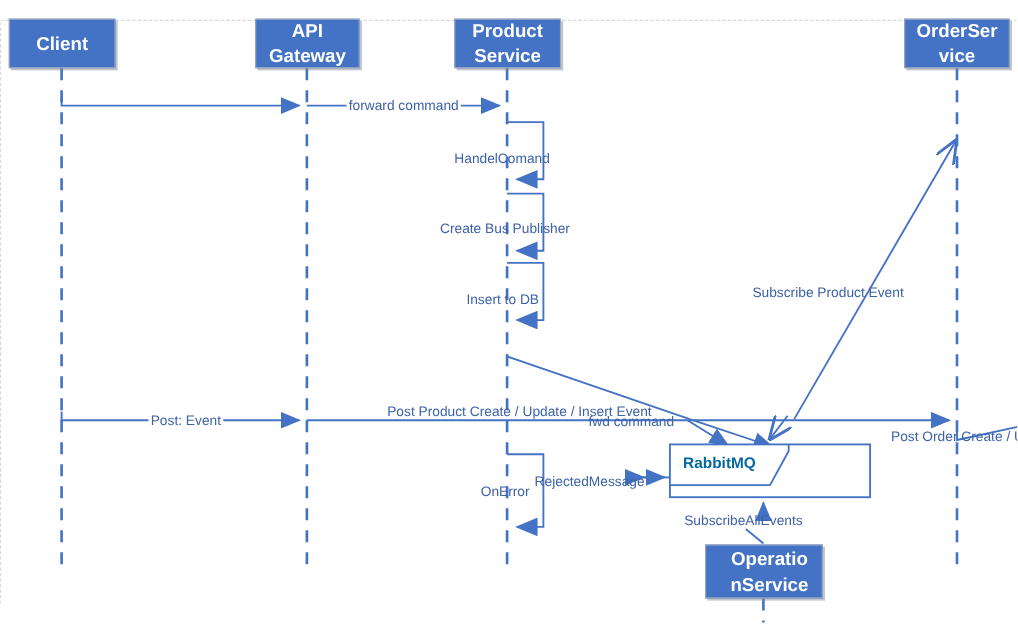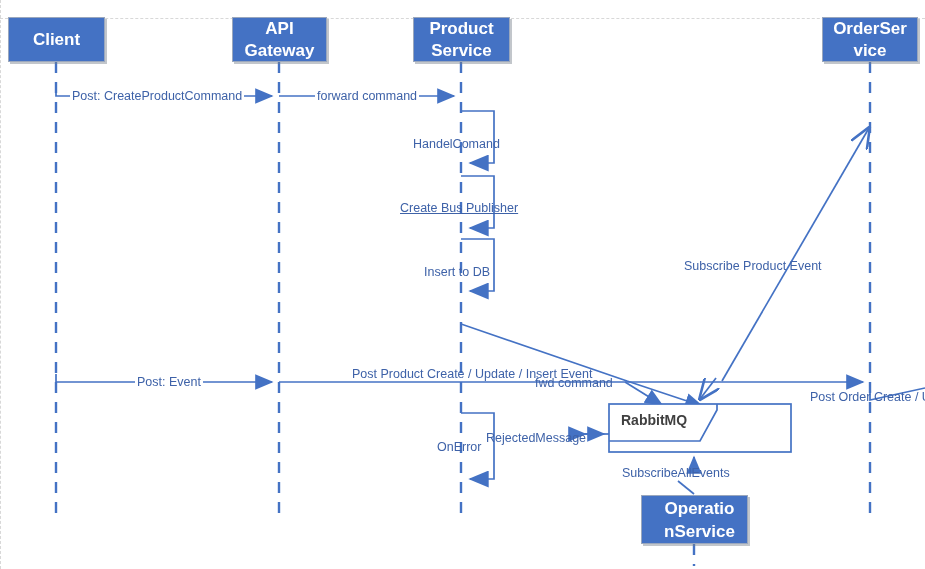--- a/index.html
+++ b/index.html
@@ -10,20 +10,21 @@
   }
   body {
     font-family: "Liberation Sans", sans-serif;
   }
   #canvas {
     position: relative;
     width: 925px;
     height: 569px;
     background: #ffffff;
     overflow: hidden;
+    border-radius: 25px;
   }
   svg#diagram {
     position: absolute;
     left: 0;
     top: 0;
     width: 925px;
     height: 569px;
   }
   .actor-box {
     position: absolute;
@@ -205,29 +206,28 @@
     </div>
   </div>
 
   <div class="node-box" style="left:641px; top:495px; width:107px; height:49px;">
     <div>
       <span>Operatio</span>
       <span>nService</span>
     </div>
   </div>
 
-  <div style="position:absolute; left:621px; top:412px; color:#404040; font-weight:bold; font-size:14px;">RabbitMQ</div>
-
-  <div class="msg-label on-line" style="left:70px;  top:89px;">Post: CreateProductCommand</div>
+  <div style="position:absolute; left:621px; top:412px; color:#0369a1; font-weight:bold; font-size:14px;">RabbitMQ</div>
+
 
   <div class="msg-label on-line" style="left:315px; top:89px;">forward command</div>
 
   <div class="msg-label" style="left:413px; top:137px;">HandelComand</div>
 
-  <div class="msg-label" style="left:400px; top:201px;text-decoration:underline;">Create Bus Publisher</div>
+  <div class="msg-label" style="left:400px; top:201px;">Create Bus Publisher</div>
 
   <div class="msg-label" style="left:424px; top:265px;">Insert to DB</div>
 
   <div class="msg-label on-line" style="left:135px; top:375px;">Post: Event</div>
 
   <div class="msg-label" style="left:352px; top:367px;">Post Product Create / Update / Insert Event</div>
 
   <div class="msg-label" style="left:535px; top:376px;">fwd command</div>
 
   <div class="msg-label" style="left:486px; top:431px;">RejectedMessage</div>

